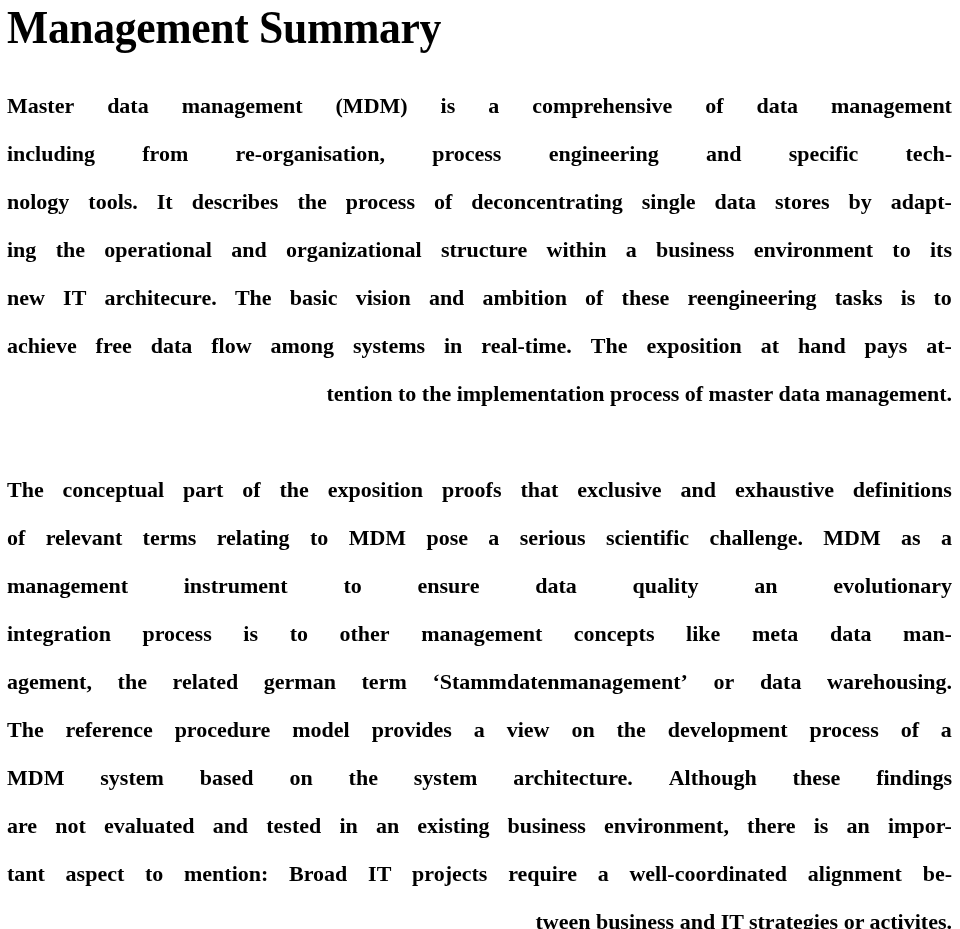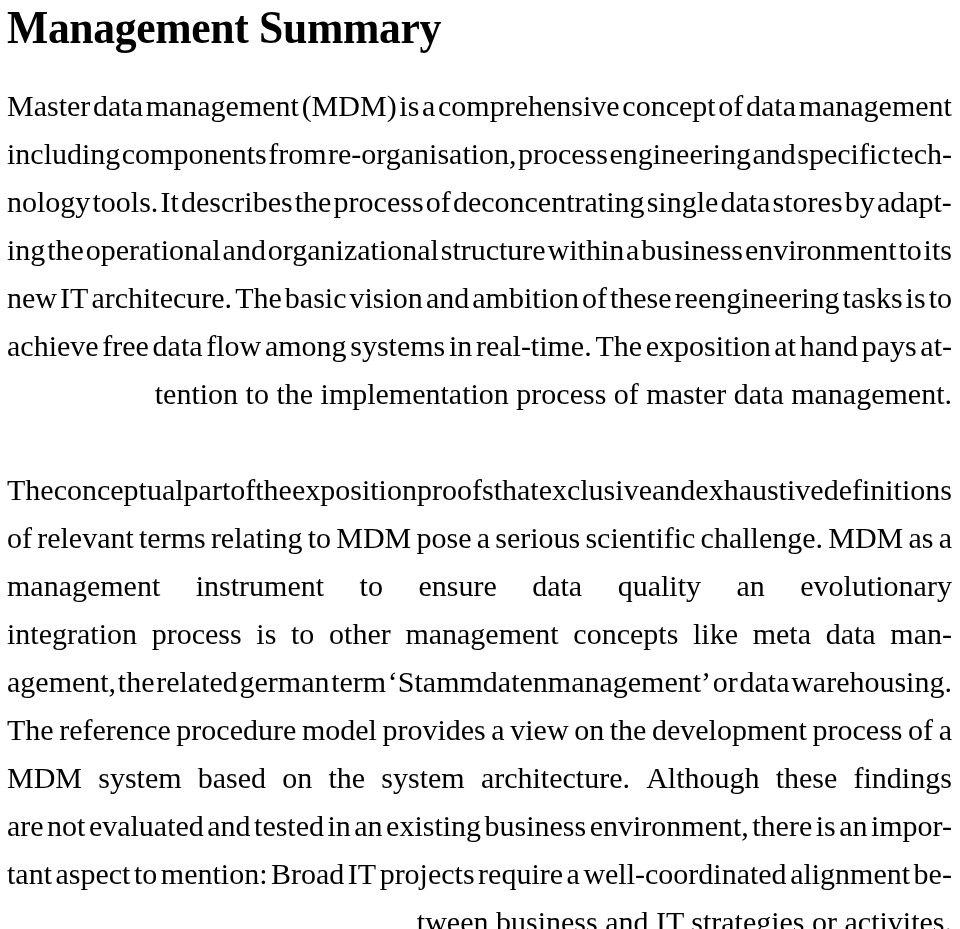--- a/index.html
+++ b/index.html
@@ -39,25 +39,26 @@
   }
 
   .body-block {
     margin: 0;
     padding: 0;
   }
 
   
   .tline {
     display: flex;
-    font-size: 30px;
+    font-size: 22px;
     line-height: 48px;
     height: 48px;
     white-space: pre;
     letter-spacing: 0;
+    font-weight: bold;
   }
   .tline.justify {
     justify-content: space-between;
   }
   .tline.flush {
     justify-content: flex-end;
   }
   .tline .w {
     display: inline-block;
   }
@@ -68,22 +69,22 @@
   .block-3 { margin-top: 0px; }
 </style>
 </head>
 <body>
 
 <div class="page">
 
   <h1 class="doc-title">Management Summary</h1>
 
   <div class="body-block block-1">
-      <div class="tline justify"><span class="w">Master</span><span class="w">data</span><span class="w">management</span><span class="w">(MDM)</span><span class="w">is</span><span class="w">a</span><span class="w">comprehensive</span><span class="w">concept</span><span class="w">of</span><span class="w">data</span><span class="w">management</span></div>
-      <div class="tline justify"><span class="w">including</span><span class="w">components</span><span class="w">from</span><span class="w">re-organisation,</span><span class="w">process</span><span class="w">engineering</span><span class="w">and</span><span class="w">specific</span><span class="w">tech-</span></div>
+      <div class="tline justify"><span class="w">Master</span><span class="w">data</span><span class="w">management</span><span class="w">(MDM)</span><span class="w">is</span><span class="w">a</span><span class="w">comprehensive</span><span class="w">of</span><span class="w">data</span><span class="w">management</span></div>
+      <div class="tline justify"><span class="w">including</span><span class="w">from</span><span class="w">re-organisation,</span><span class="w">process</span><span class="w">engineering</span><span class="w">and</span><span class="w">specific</span><span class="w">tech-</span></div>
       <div class="tline justify"><span class="w">nology</span><span class="w">tools.</span><span class="w">It</span><span class="w">describes</span><span class="w">the</span><span class="w">process</span><span class="w">of</span><span class="w">deconcentrating</span><span class="w">single</span><span class="w">data</span><span class="w">stores</span><span class="w">by</span><span class="w">adapt-</span></div>
       <div class="tline justify"><span class="w">ing</span><span class="w">the</span><span class="w">operational</span><span class="w">and</span><span class="w">organizational</span><span class="w">structure</span><span class="w">within</span><span class="w">a</span><span class="w">business</span><span class="w">environment</span><span class="w">to</span><span class="w">its</span></div>
       <div class="tline justify"><span class="w">new</span><span class="w">IT</span><span class="w">architecure.</span><span class="w">The</span><span class="w">basic</span><span class="w">vision</span><span class="w">and</span><span class="w">ambition</span><span class="w">of</span><span class="w">these</span><span class="w">reengineering</span><span class="w">tasks</span><span class="w">is</span><span class="w">to</span></div>
       <div class="tline justify"><span class="w">achieve</span><span class="w">free</span><span class="w">data</span><span class="w">flow</span><span class="w">among</span><span class="w">systems</span><span class="w">in</span><span class="w">real-time.</span><span class="w">The</span><span class="w">exposition</span><span class="w">at</span><span class="w">hand</span><span class="w">pays</span><span class="w">at-</span></div>
       <div class="tline flush"><span class="w">tention to the implementation process of master data management.</span></div>
     </div>
 
   <div class="body-block block-2">
       <div class="tline justify"><span class="w">The</span><span class="w">conceptual</span><span class="w">part</span><span class="w">of</span><span class="w">the</span><span class="w">exposition</span><span class="w">proofs</span><span class="w">that</span><span class="w">exclusive</span><span class="w">and</span><span class="w">exhaustive</span><span class="w">definitions</span></div>
       <div class="tline justify"><span class="w">of</span><span class="w">relevant</span><span class="w">terms</span><span class="w">relating</span><span class="w">to</span><span class="w">MDM</span><span class="w">pose</span><span class="w">a</span><span class="w">serious</span><span class="w">scientific</span><span class="w">challenge.</span><span class="w">MDM</span><span class="w">as</span><span class="w">a</span></div>

